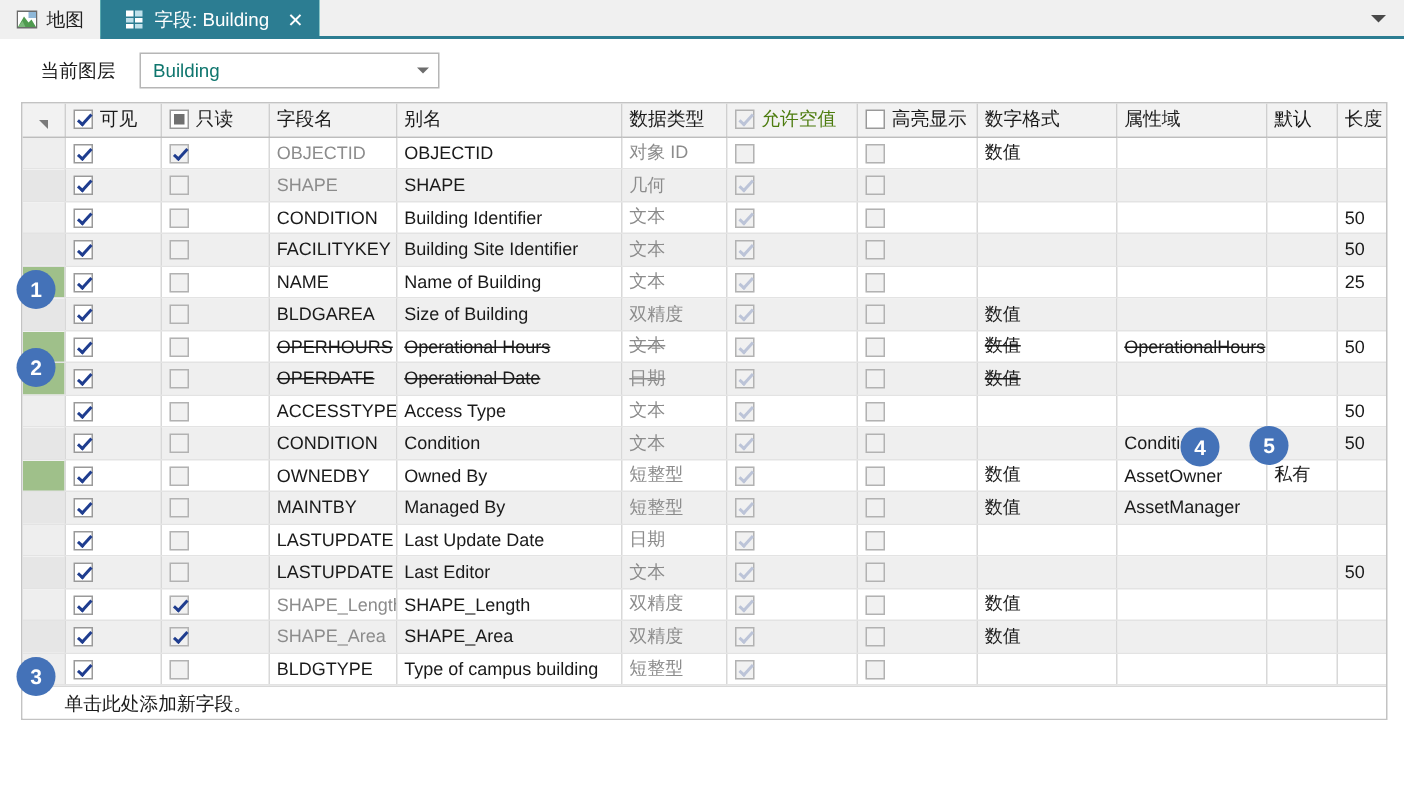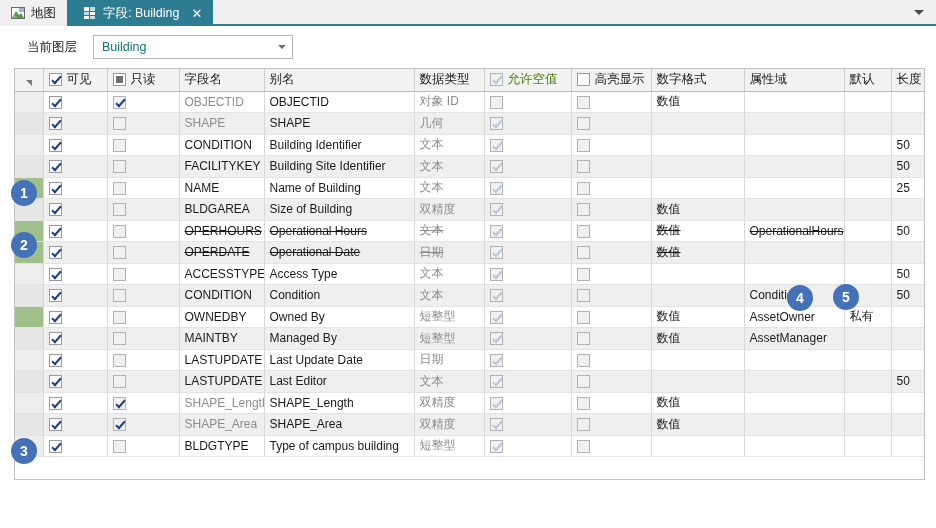--- a/index.html
+++ b/index.html
@@ -528,20 +528,23 @@
           <td class="c-nullable"><span class="cb grey-box check faint"></span></td>
           <td class="c-highlight"><span class="cb grey-box"></span></td>
           <td class="c-numformat"></td>
           <td class="c-domain"></td>
           <td class="c-default"></td>
           <td class="c-length"></td>
         </tr>
       </tbody>
   </table>
 
+  <div class="addrow">
+    <span>单击此处添加新字段。</span>
+  </div>
 </div>
 
 <div id="callout-layer">
     <div class="badge" style="left: 11px; top: 180px;">1</div>
     <div class="badge" style="left: 11px; top: 232px;">2</div>
     <div class="badge" style="left: 11px; top: 438px;">3</div>
     <div class="badge" style="left: 787px; top: 285px;">4</div>
     <div class="badge" style="left: 833px; top: 284px;">5</div>
   </div>
 

